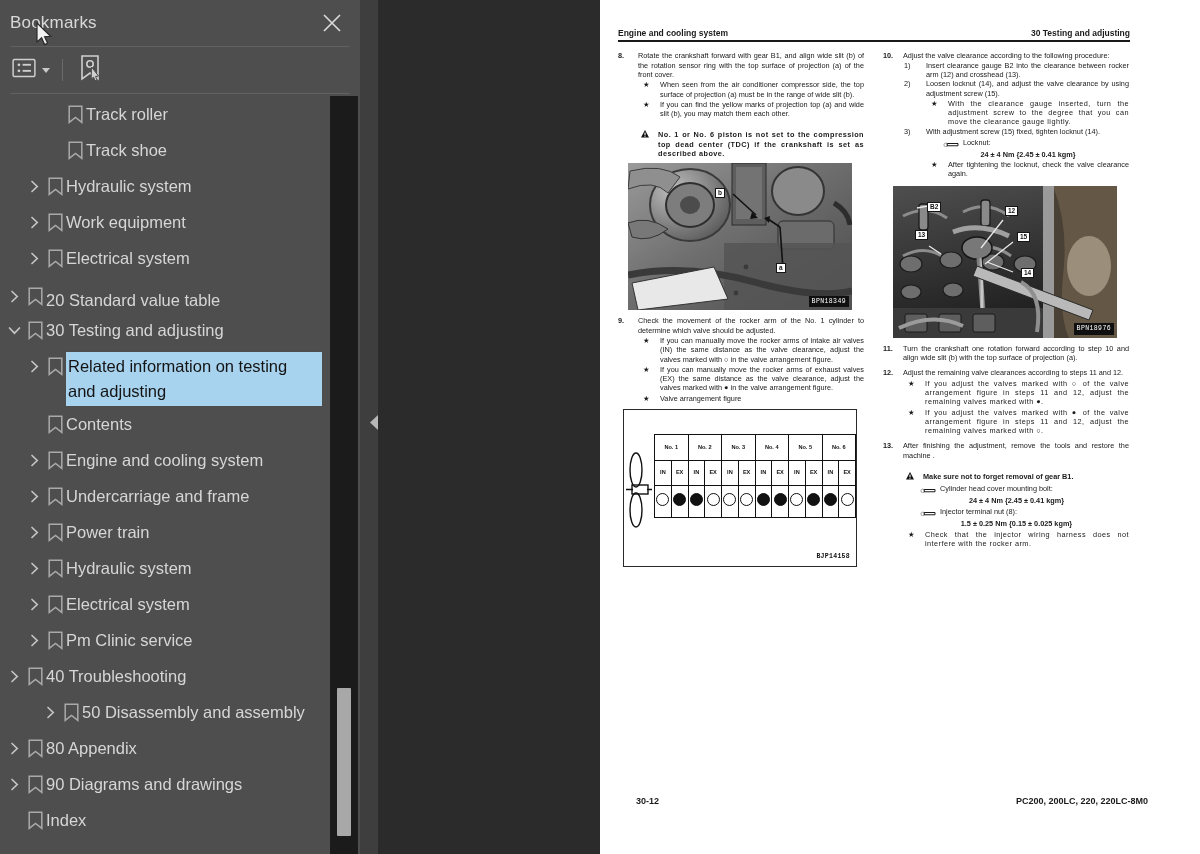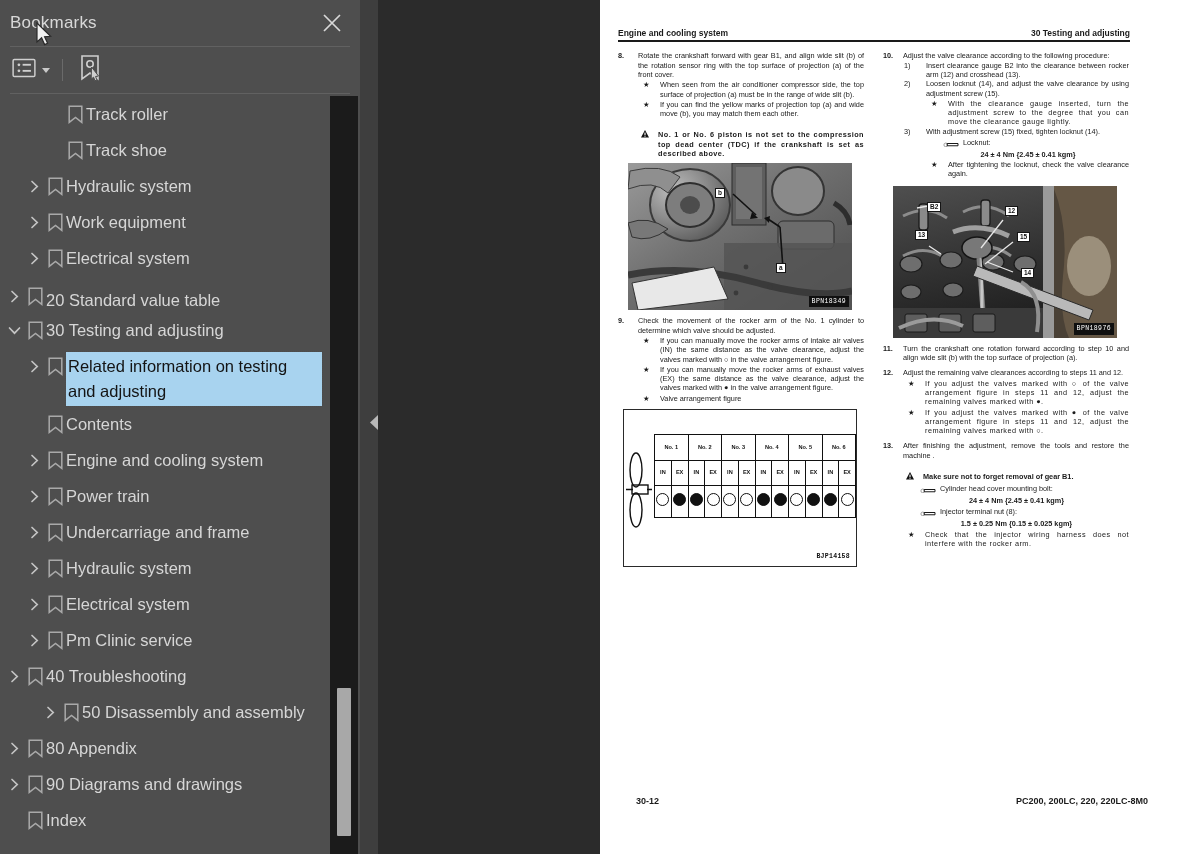--- a/index.html
+++ b/index.html
@@ -339,34 +339,34 @@
           <div class="twisty">
             <svg width="13" height="13" viewBox="0 0 13 13">
               <path d="M4 1.5 L9.2 6.5 L4 11.5" stroke="#c4c4c4" stroke-width="1.7" fill="none" stroke-linecap="round"></path>
             </svg>
           </div>
           <div class="bmk-icon">
             <svg width="15" height="19" viewBox="0 0 15 19">
               <path d="M1.2 1.2 H13.8 V17.4 L7.5 12.4 L1.2 17.4 Z" fill="none" stroke="#a9a9a9" stroke-width="1.5"></path>
             </svg>
           </div>
+          <div class="bm-label">Undercarriage and frame</div>
+        </div>
+        <div class="bm-row" style="padding-left: 24px;">
+          <div class="twisty">
+            <svg width="13" height="13" viewBox="0 0 13 13">
+              <path d="M4 1.5 L9.2 6.5 L4 11.5" stroke="#c4c4c4" stroke-width="1.7" fill="none" stroke-linecap="round"></path>
+            </svg>
+          </div>
+          <div class="bmk-icon">
+            <svg width="15" height="19" viewBox="0 0 15 19">
+              <path d="M1.2 1.2 H13.8 V17.4 L7.5 12.4 L1.2 17.4 Z" fill="none" stroke="#a9a9a9" stroke-width="1.5"></path>
+            </svg>
+          </div>
           <div class="bm-label">Power train</div>
-        </div>
-        <div class="bm-row" style="padding-left: 24px;">
-          <div class="twisty">
-            <svg width="13" height="13" viewBox="0 0 13 13">
-              <path d="M4 1.5 L9.2 6.5 L4 11.5" stroke="#c4c4c4" stroke-width="1.7" fill="none" stroke-linecap="round"></path>
-            </svg>
-          </div>
-          <div class="bmk-icon">
-            <svg width="15" height="19" viewBox="0 0 15 19">
-              <path d="M1.2 1.2 H13.8 V17.4 L7.5 12.4 L1.2 17.4 Z" fill="none" stroke="#a9a9a9" stroke-width="1.5"></path>
-            </svg>
-          </div>
-          <div class="bm-label">Undercarriage and frame</div>
         </div>
         <div class="bm-row" style="padding-left: 24px;">
           <div class="twisty">
             <svg width="13" height="13" viewBox="0 0 13 13">
               <path d="M4 1.5 L9.2 6.5 L4 11.5" stroke="#c4c4c4" stroke-width="1.7" fill="none" stroke-linecap="round"></path>
             </svg>
           </div>
           <div class="bmk-icon">
             <svg width="15" height="19" viewBox="0 0 15 19">
               <path d="M1.2 1.2 H13.8 V17.4 L7.5 12.4 L1.2 17.4 Z" fill="none" stroke="#a9a9a9" stroke-width="1.5"></path>
@@ -502,21 +502,21 @@
               <div class="step-num">8.</div>
               <div class="step-body">Rotate the crankshaft forward with gear B1, and align wide slit (b) of the rotation sensor ring with the top surface of projection (a) of the front cover.</div>
             </div>
             <div class="indent1">
               <div class="bullet-row">
                 <div class="bullet-mark">★</div>
                 <div class="bullet-body">When seen from the air conditioner compressor side, the top surface of projection (a) must be in the range of wide slit (b).</div>
               </div>
               <div class="bullet-row">
                 <div class="bullet-mark">★</div>
-                <div class="bullet-body">If you can find the yellow marks of projection top (a) and wide move (b), you may match them  each other.</div>
+                <div class="bullet-body">If you can find the yellow marks of projection top (a) and wide slit (b), you may match them  each other.</div>
               </div>
               <div class="warn-row">
                 <div class="warn-mark">
                   <svg width="8" height="8" viewBox="0 0 10 10">
                     <path d="M5 0 L10 9.4 L0 9.4 Z" fill="#111"></path>
                     <rect x="4.3" y="3.2" width="1.4" height="3.2" fill="#fff"></rect>
                     <rect x="4.3" y="7.1" width="1.4" height="1.3" fill="#fff"></rect>
                   </svg>
                 </div>
                 <div class="bullet-body bold spaced">No. 1 or No. 6 piston is not set to the compression top dead center (TDC) if the crankshaft is set as described above.</div>

